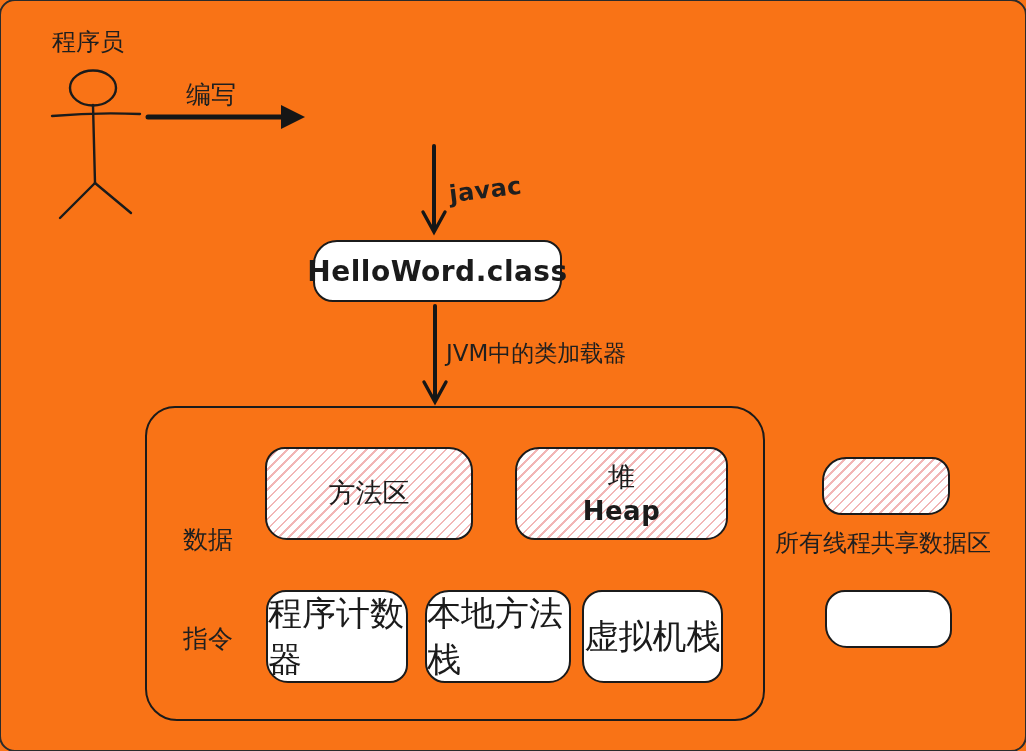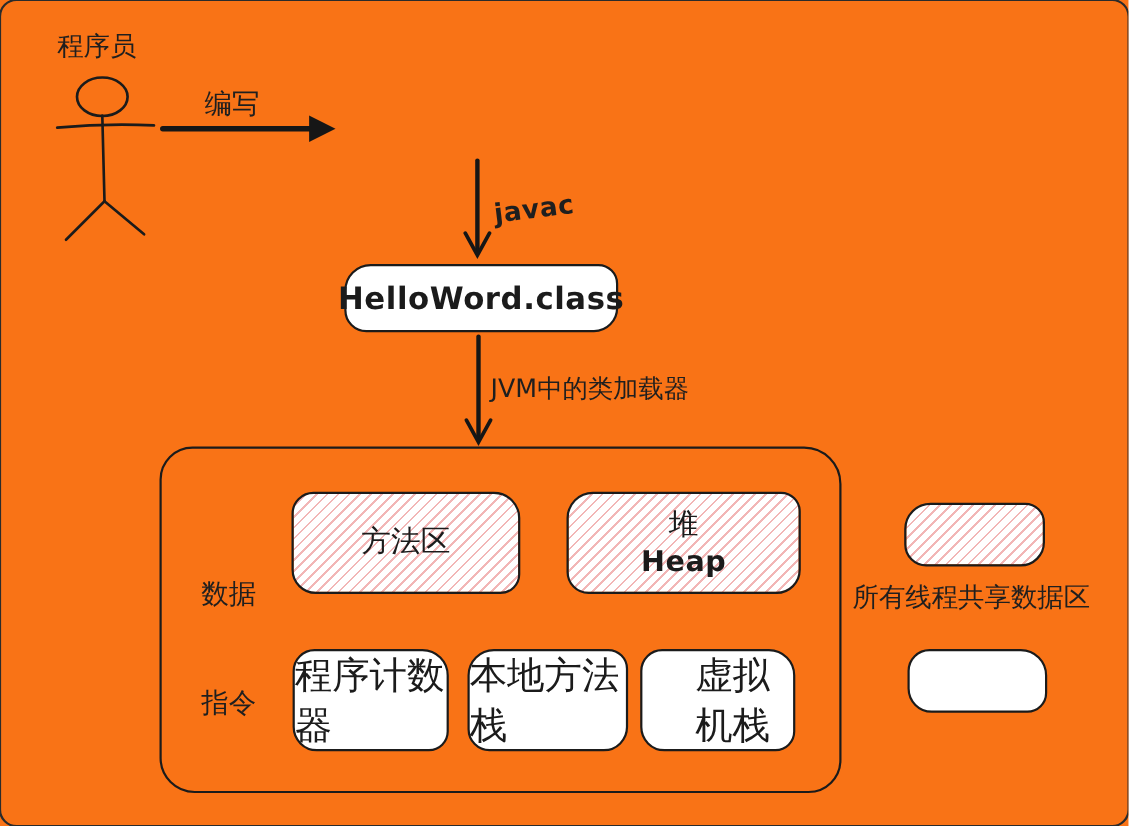--- a/index.html
+++ b/index.html
@@ -84,21 +84,21 @@
   </div>
 
   <div class="abs label row-label" style="left:183px;top:622px;">指令</div>
 
   <div class="node rr1 instr-node" style="left:266px;top:590px;width:142px;height:93px;">
     <span>程序计数器</span>
   </div>
   <div class="node rr2 instr-node" style="left:425px;top:590px;width:146px;height:93px;">
     <span>本地方法栈</span>
   </div>
-  <div class="node rr1 instr-node" style="left:582px;top:590px;width:141px;height:93px;padding-left:48px;">
+  <div class="node rr1 instr-node" style="left:582px;top:590px;width:141px;height:93px;">
     <span>虚拟机栈</span>
   </div>
 
   <div class="node rr2 hatch" style="left:822px;top:457px;width:128px;height:58px;"></div>
   <div class="abs label legend-label" style="left:775px;top:527px;">所有线程共享数据区</div>
 
   <div class="node rr1" style="left:825px;top:590px;width:127px;height:58px;"></div>
 
   <div class="frame"></div>
 </div>

